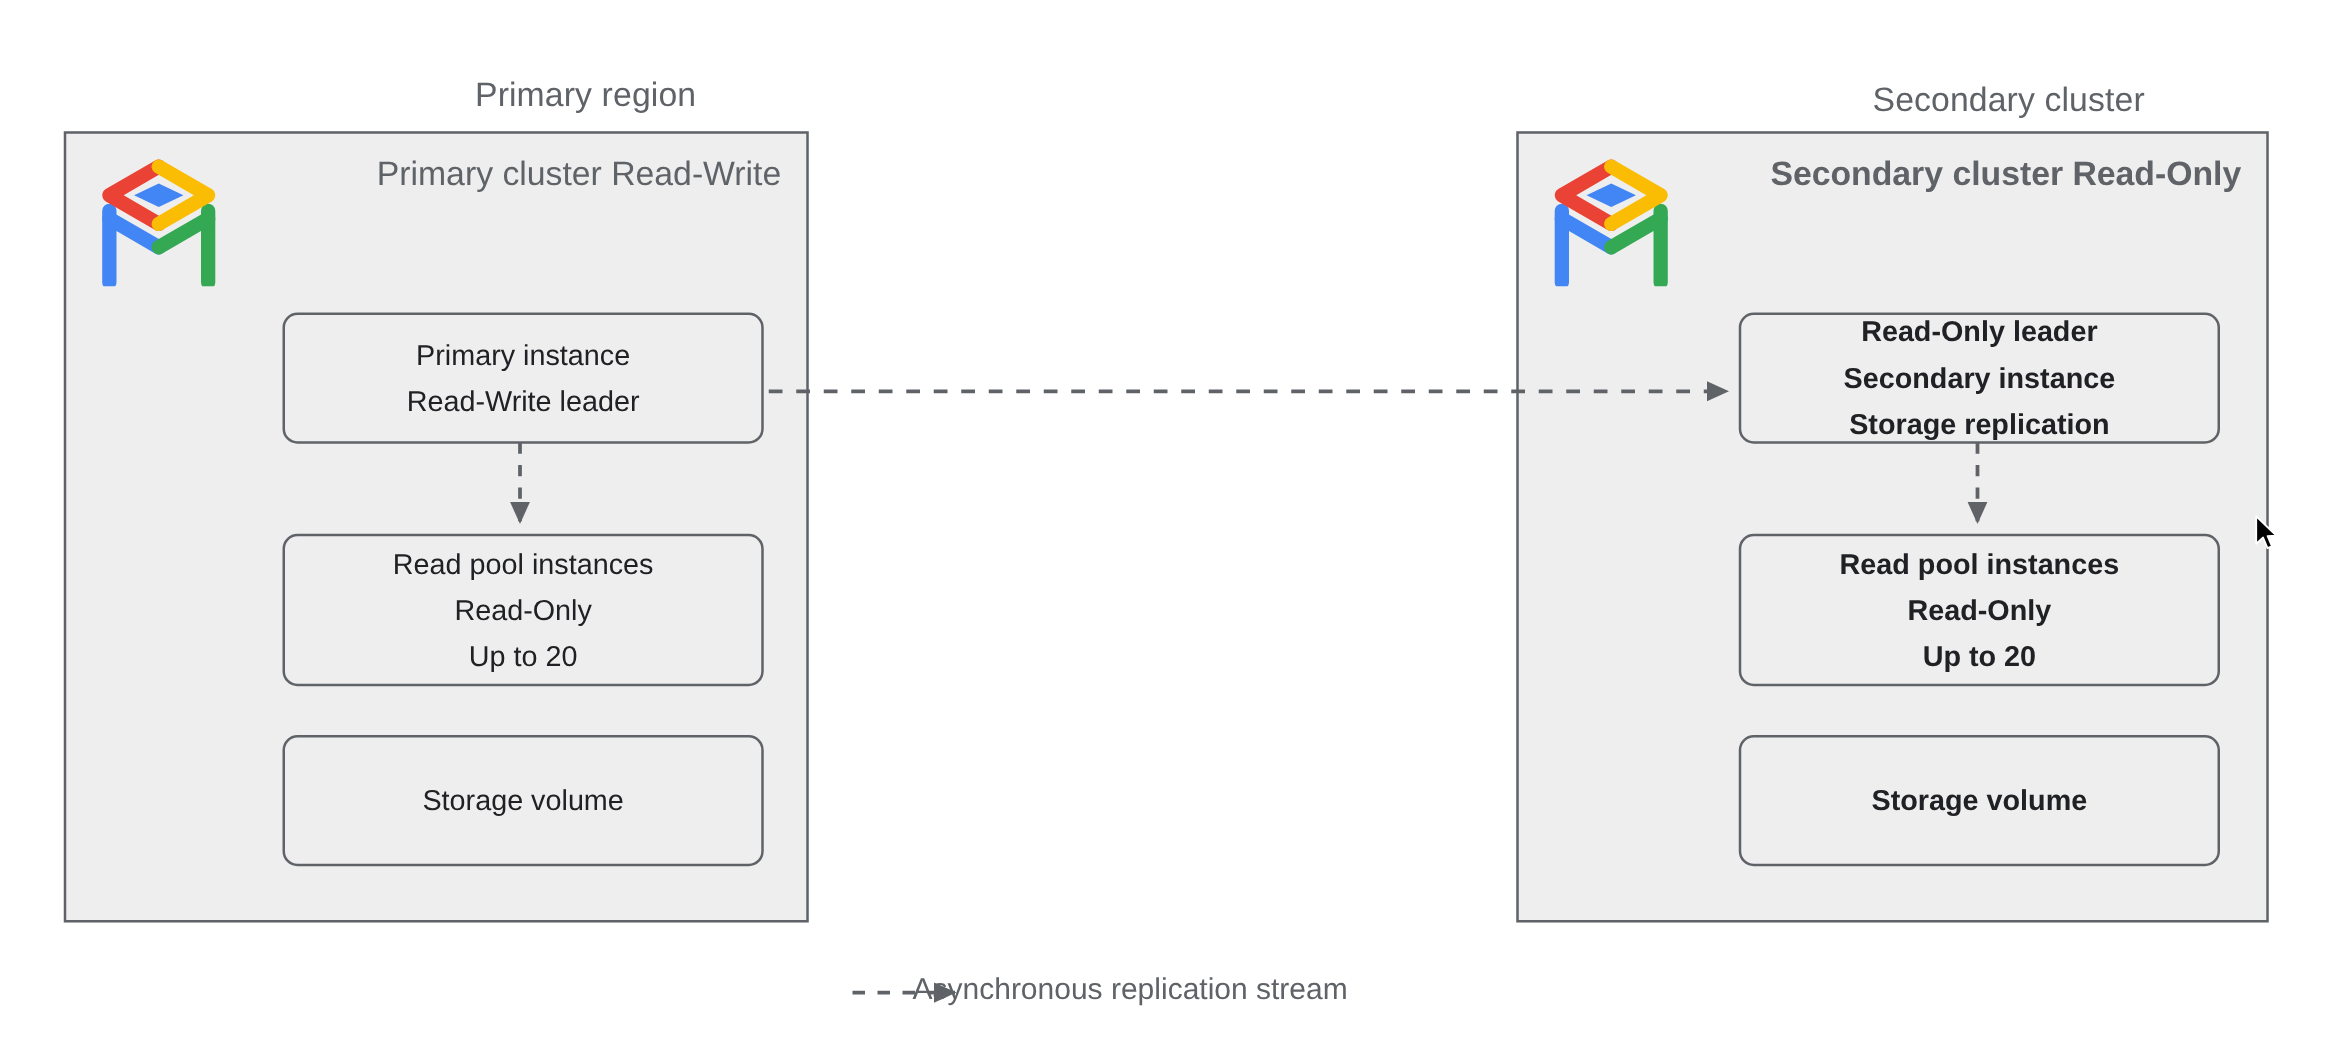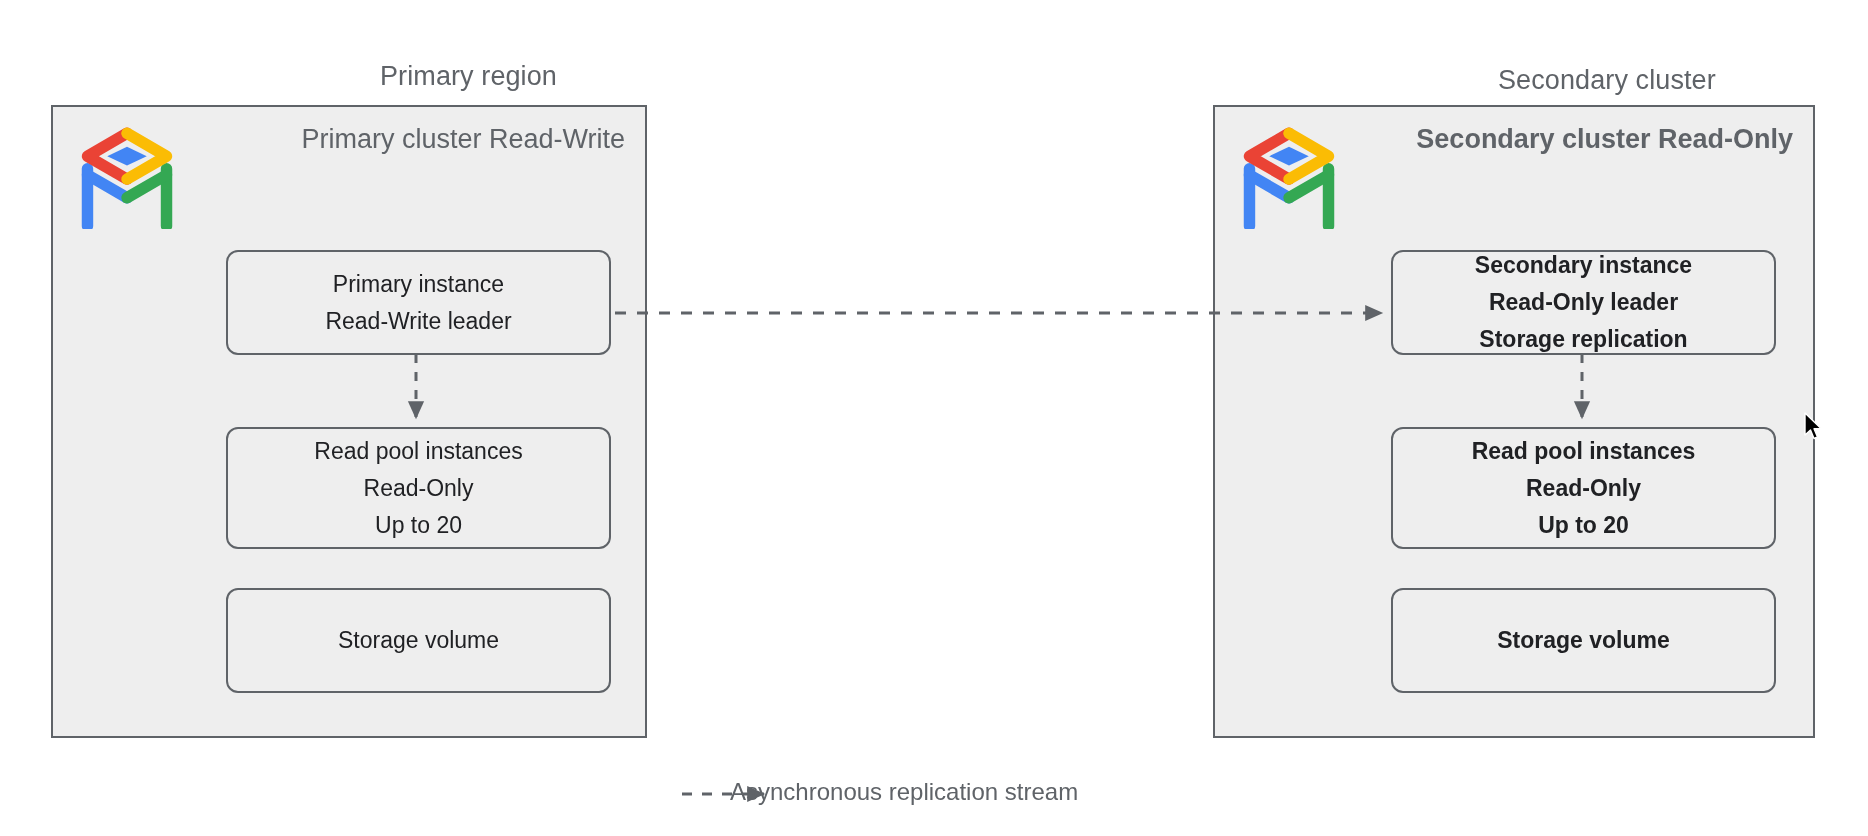--- a/index.html
+++ b/index.html
@@ -167,22 +167,22 @@
       <path d="M12 42 L12 97" stroke="#4285f4" stroke-width="11" stroke-linecap="round" fill="none"></path>
       <path d="M88 42 L88 97" stroke="#34a853" stroke-width="11" stroke-linecap="round" fill="none"></path>
       <path d="M12 48 L50 70" stroke="#4285f4" stroke-width="11" stroke-linecap="round" stroke-linejoin="round" fill="none"></path>
       <path d="M50 70 L88 48" stroke="#34a853" stroke-width="11" stroke-linecap="round" stroke-linejoin="round" fill="none"></path>
       <path d="M50 8 L12 30 L50 52" stroke="#ea4335" stroke-width="11" stroke-linecap="round" stroke-linejoin="round" fill="none"></path>
       <path d="M50 8 L88 30 L50 52" stroke="#fbbc04" stroke-width="11" stroke-linecap="round" stroke-linejoin="round" fill="none"></path>
       <path d="M50 21 L69 30 L50 39 L31 30 Z" fill="#4285f4"></path>
     </svg>
 
     <div class="node-box" style="left: 176px; top: 143px; width: 385px; height: 105px;">
+      <span class="line">Read-Only leader</span>
       <span class="line">Secondary instance</span>
-      <span class="line">Read-Only leader</span>
       <span class="line">Storage replication</span>
     </div>
 
     <div class="node-box" style="left: 176px; top: 320px; width: 385px; height: 122px;">
       <span class="line">Read pool instances</span>
       <span class="line">Read-Only</span>
       <span class="line">Up to 20</span>
     </div>
 
     <div class="node-box" style="left: 176px; top: 481px; width: 385px; height: 105px;">

